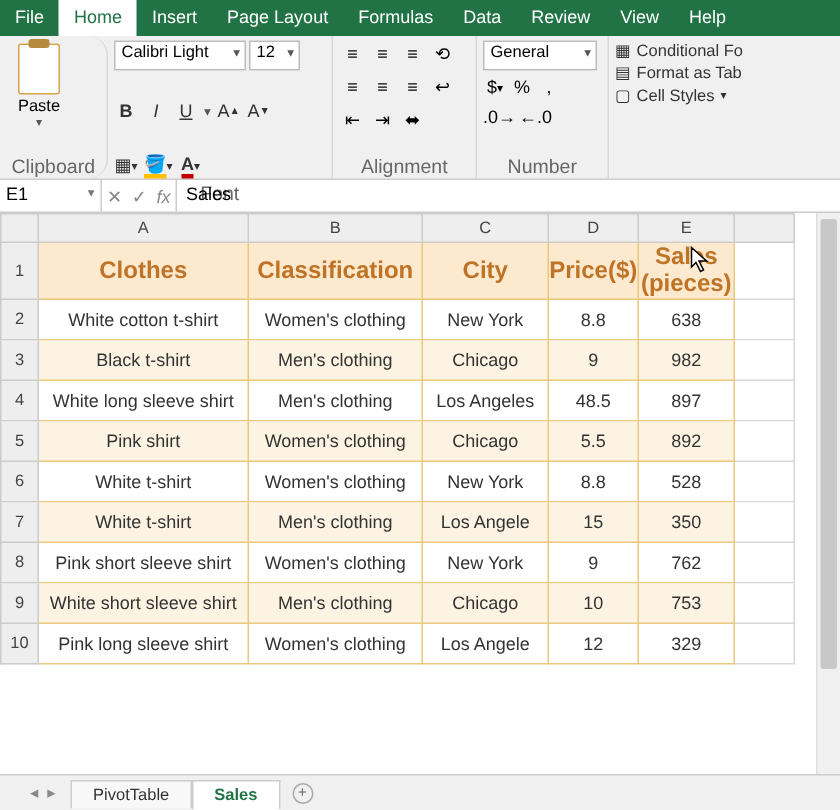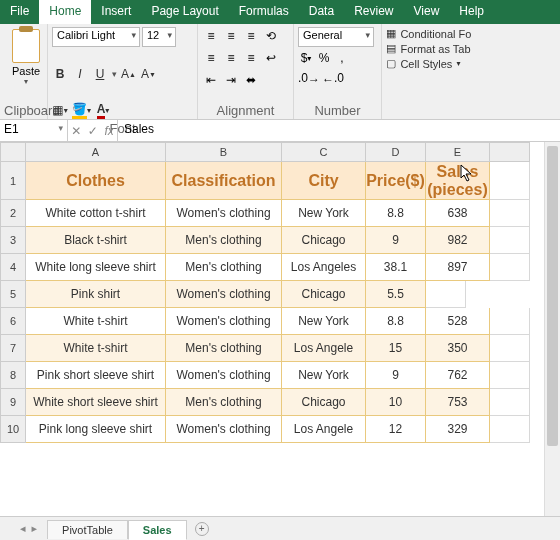--- a/index.html
+++ b/index.html
@@ -79,21 +79,21 @@
   <div class="item">Insert</div>
   <div class="item">Page Layout</div>
   <div class="item">Formulas</div>
   <div class="item">Data</div>
   <div class="item">Review</div>
   <div class="item">View</div>
   <div class="item">Help</div>
 </div>
 
 <div class="ribbon">
-  <div class="group" style="width:48px;">
+  <div class="group" style="width:72px;border-radius:13px;">
     <div class="paste-big">
       <div class="paste-icon"></div>
       <div style="font-size:11px;margin-top:2px;">Paste</div>
       <div style="font-size:8px;color:#555;">▾</div>
     </div>
     <div class="group-label">Clipboard</div>
   </div>
 
   <div class="group" style="width:150px;">
     <div class="group-ctl">
@@ -233,30 +233,31 @@
         <div class="cell rN cC alt">Chicago</div>
         <div class="cell rN cD alt">9</div>
         <div class="cell rN cE alt">982</div>
         <div class="emptycell cF rN"></div>
       </div>
       <div class="row">
         <div class="rowhdr rN">4</div>
         <div class="cell rN cA ">White long sleeve shirt</div>
         <div class="cell rN cB ">Men's clothing</div>
         <div class="cell rN cC ">Los Angeles</div>
-        <div class="cell rN cD ">38.1</div>
+        <div class="cell rN cD ">48.5</div>
         <div class="cell rN cE ">897</div>
         <div class="emptycell cF rN"></div>
       </div>
       <div class="row">
         <div class="rowhdr rN">5</div>
         <div class="cell rN cA alt">Pink shirt</div>
         <div class="cell rN cB alt">Women's clothing</div>
         <div class="cell rN cC alt">Chicago</div>
         <div class="cell rN cD alt">5.5</div>
+        <div class="cell rN cE alt">892</div>
         <div class="emptycell cF rN"></div>
       </div>
       <div class="row">
         <div class="rowhdr rN">6</div>
         <div class="cell rN cA ">White t-shirt</div>
         <div class="cell rN cB ">Women's clothing</div>
         <div class="cell rN cC ">New York</div>
         <div class="cell rN cD ">8.8</div>
         <div class="cell rN cE ">528</div>
         <div class="emptycell cF rN"></div>

